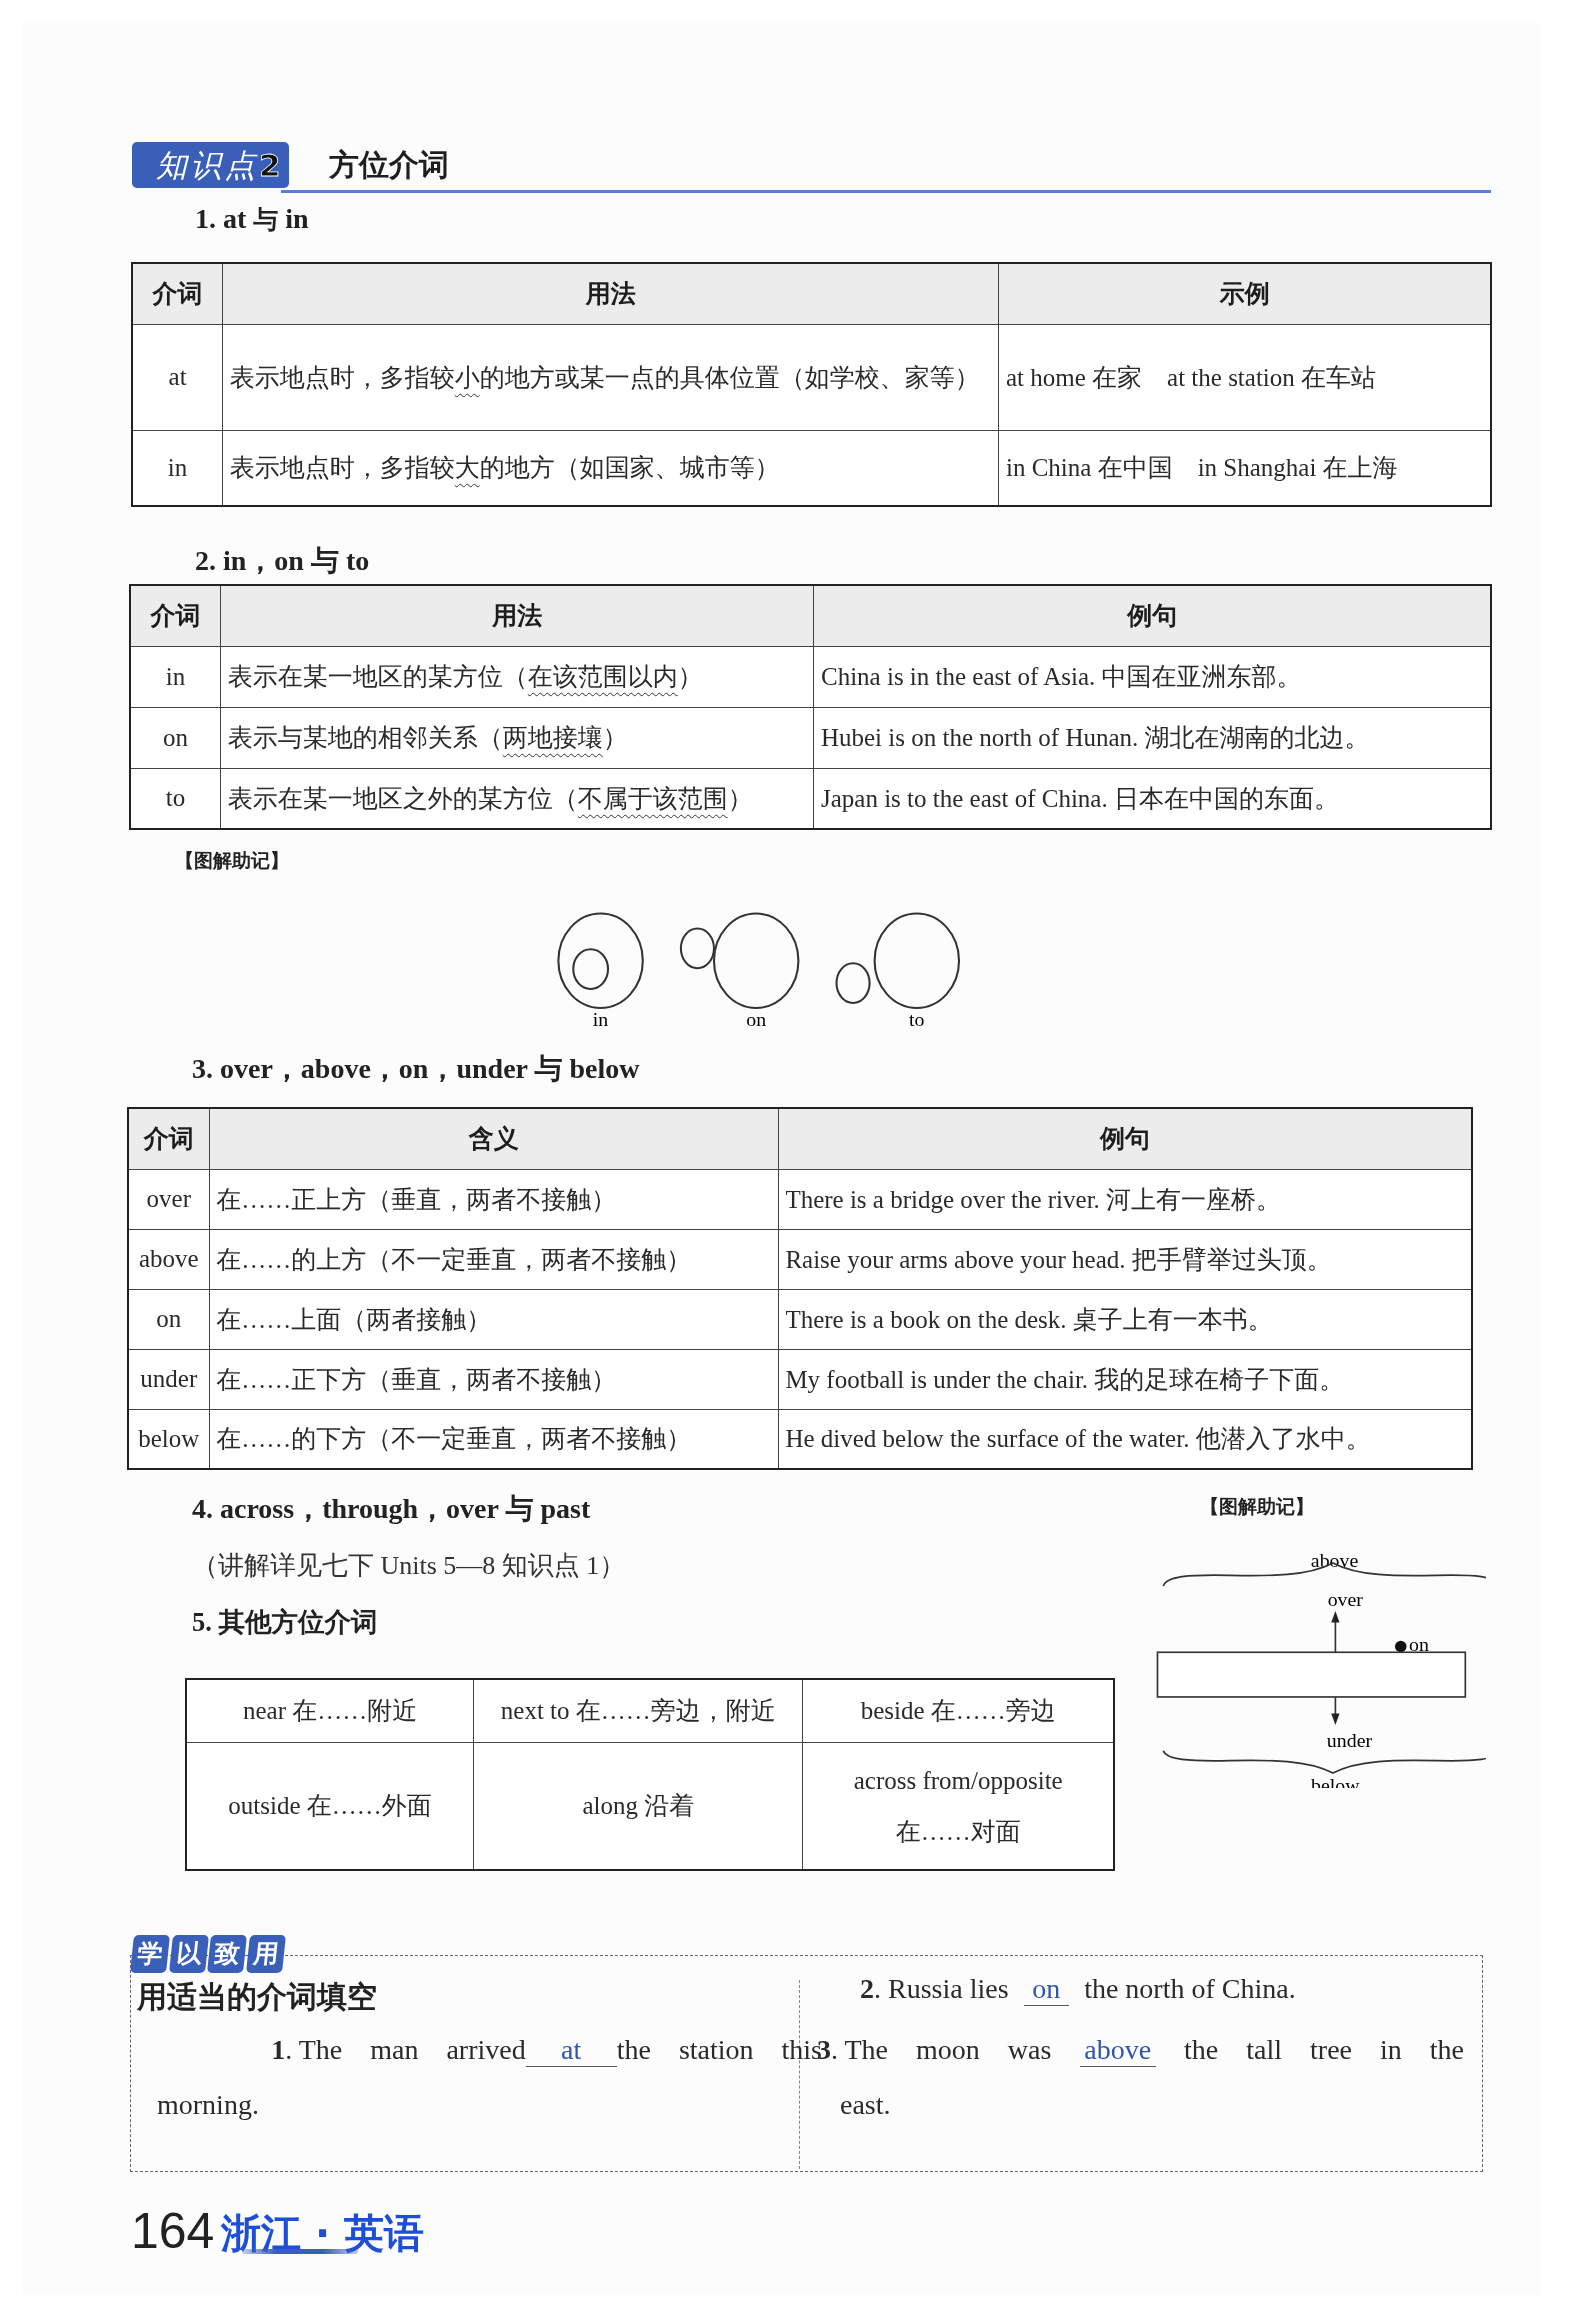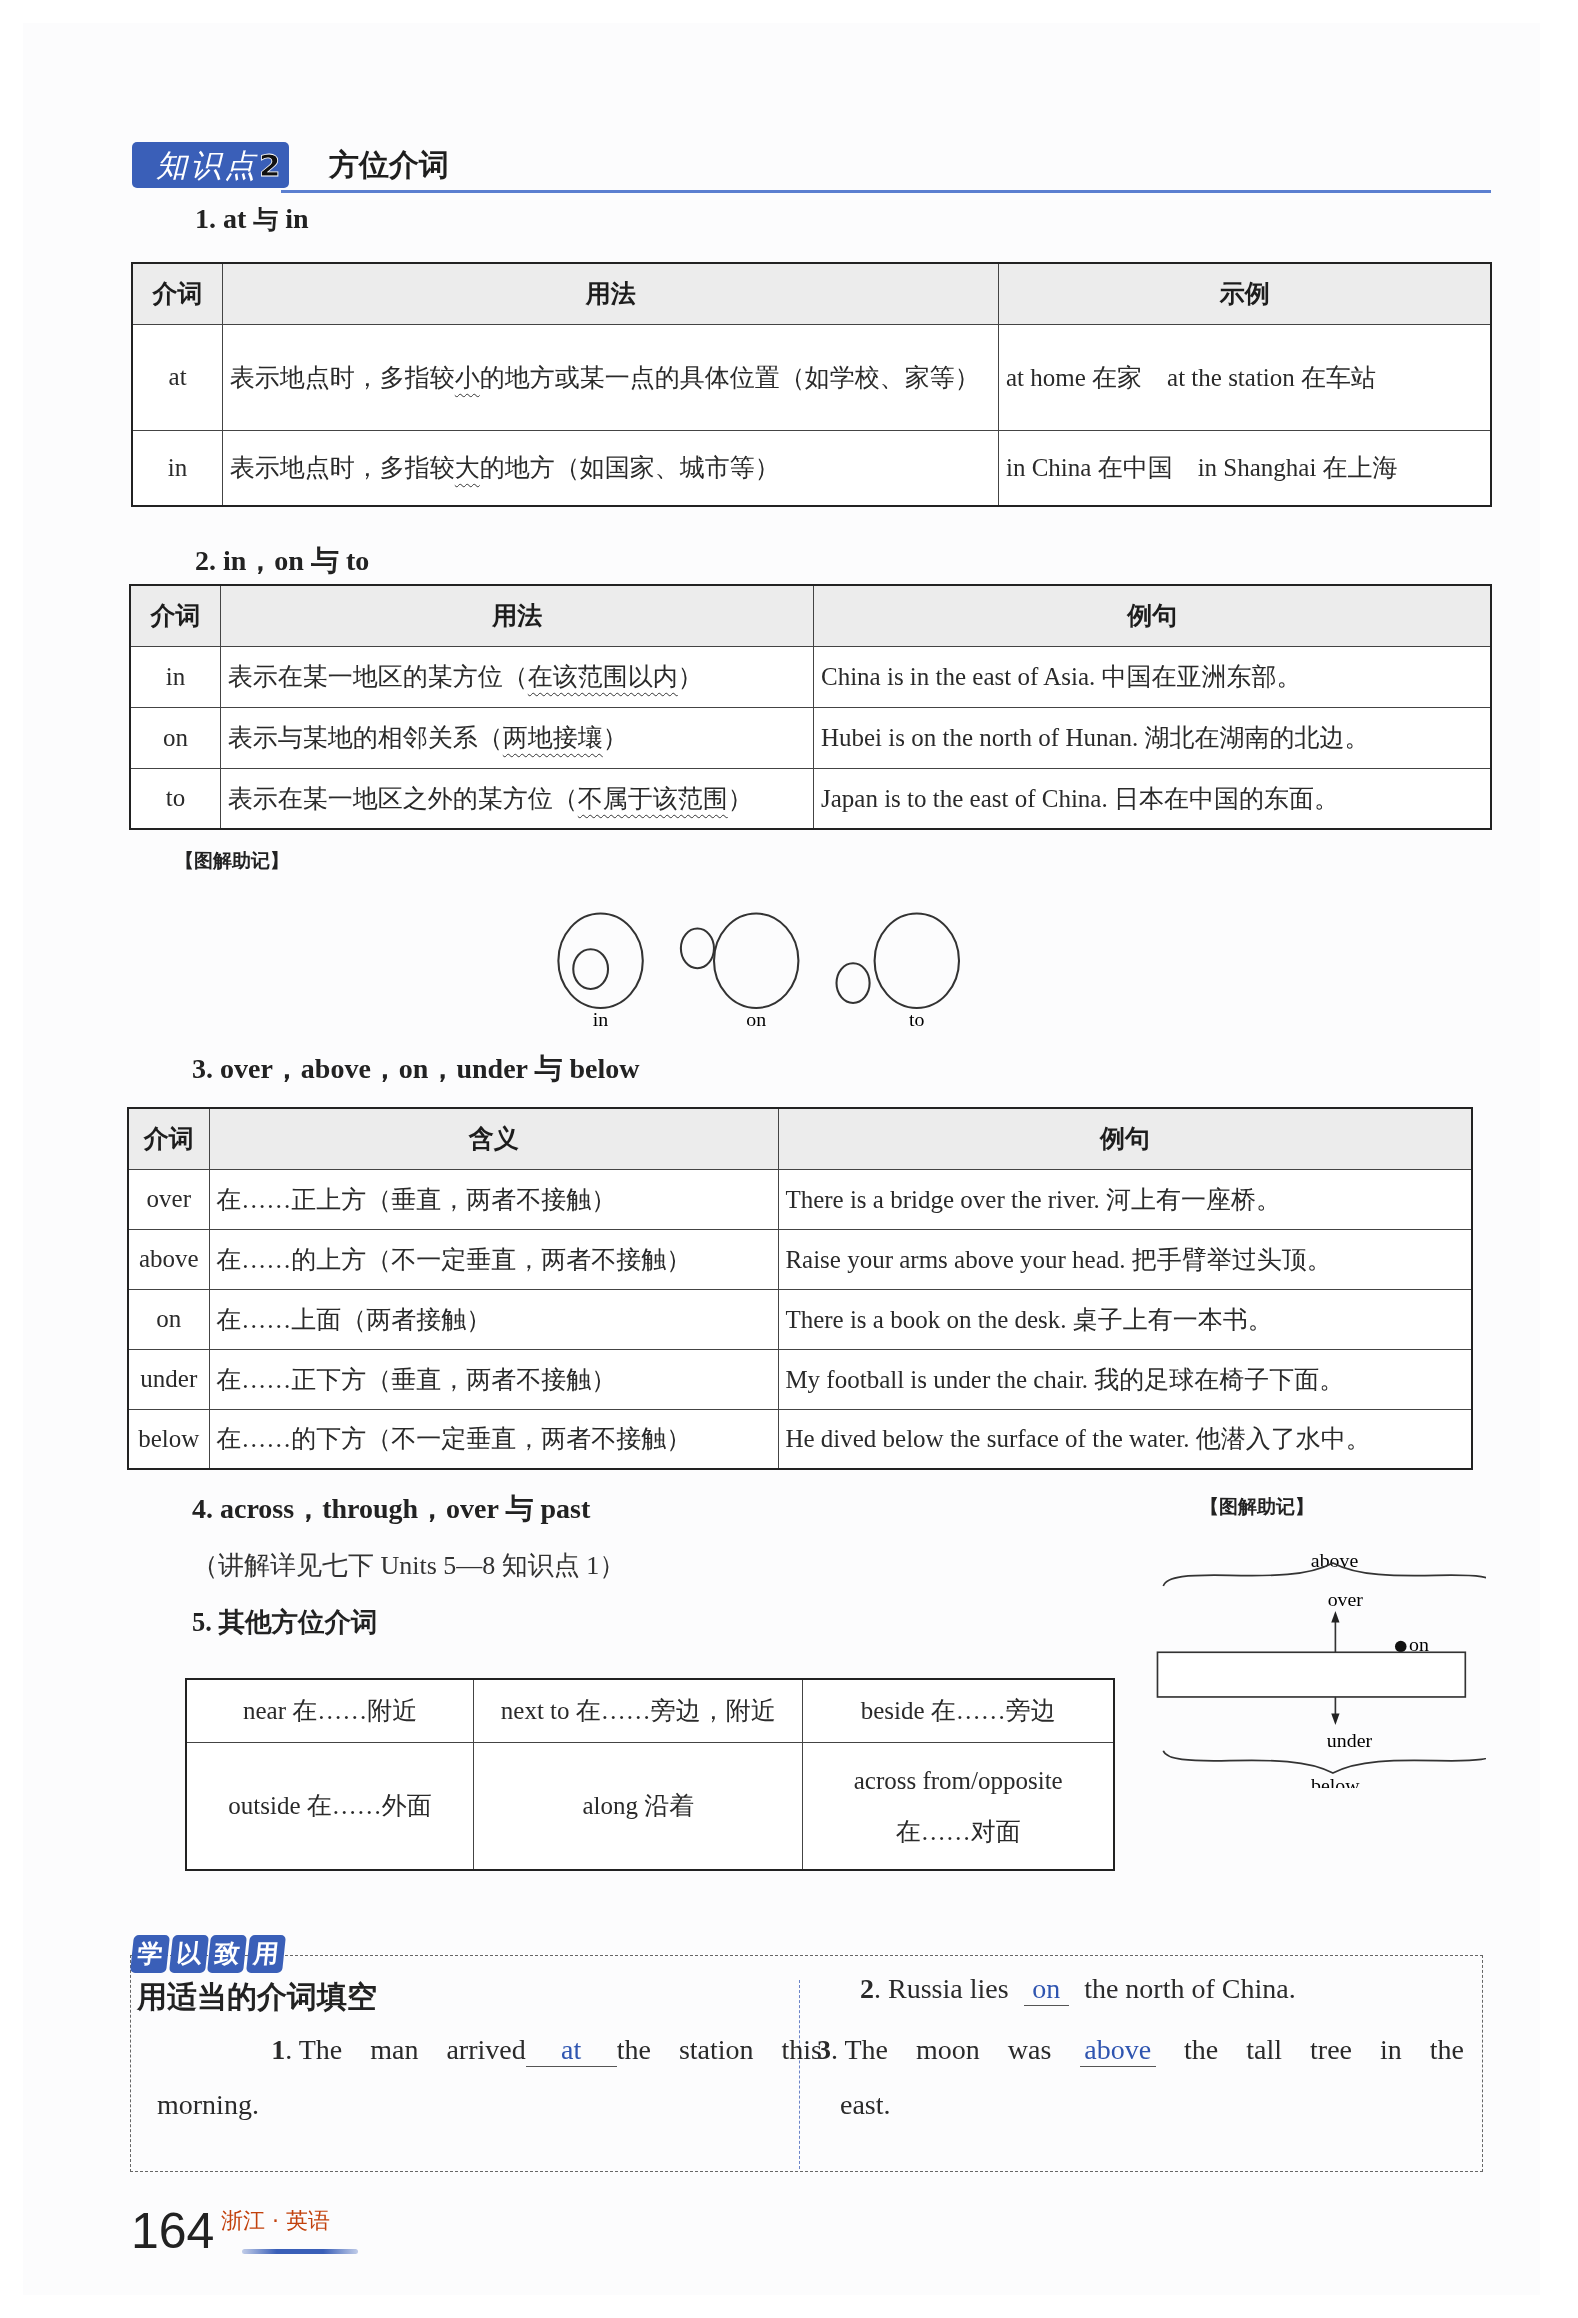--- a/index.html
+++ b/index.html
@@ -40,21 +40,21 @@
   .xyzy { left:132px; top:1935px; display:flex; gap:2.5px; }
   .xyzy span { display:inline-block; width:36px; height:38px; background:#3a5fb8; color:#fff; border-radius:5px;
                font-family:"DejaVu Sans", sans-serif; font-weight:bold; font-size:25px; text-align:center; line-height:38px;
                transform:skewX(-6deg); }
   .ex-head { left:137px; top:1977px; font-family:"DejaVu Sans", sans-serif; font-size:30px; font-weight:bold; color:#222; }
   .ex-q { font-family:"Liberation Serif", serif; font-size:28px; color:#2a2a2a; }
   .ex-q b { font-weight:bold; }
   .blank { display:inline-block; border-bottom:1.7px solid #555; text-align:center; color:#2f55b0; }
 
   .footer-num { left:131px; top:2202px; font-family:"Liberation Sans", sans-serif; font-size:50px; color:#222; }
-  .footer-txt { left:221px; top:2206px; font-family:"DejaVu Sans", sans-serif; font-size:22px; font-weight:normal; color:#c2410c; }
+  .footer-txt { left:221px; top:2206px; font-family:"DejaVu Sans", sans-serif; font-size:40px; font-weight:bold; color:#1d4ed8; }
   .footer-ul { left:242px; top:2249px; width:116px; height:5px; border-radius:2.5px;
                background:linear-gradient(90deg, rgba(58,95,184,0.3), #3a5fb8 30%, #3a5fb8 70%, rgba(58,95,184,0.3)); }
 </style>
 </head>
 <body>
 
 <div class="card"></div>
 
 <div class="abs kp-badge"><span>知识点</span><span class="num">2</span></div>
 <div class="abs kp-title sans">方位介词</div>

